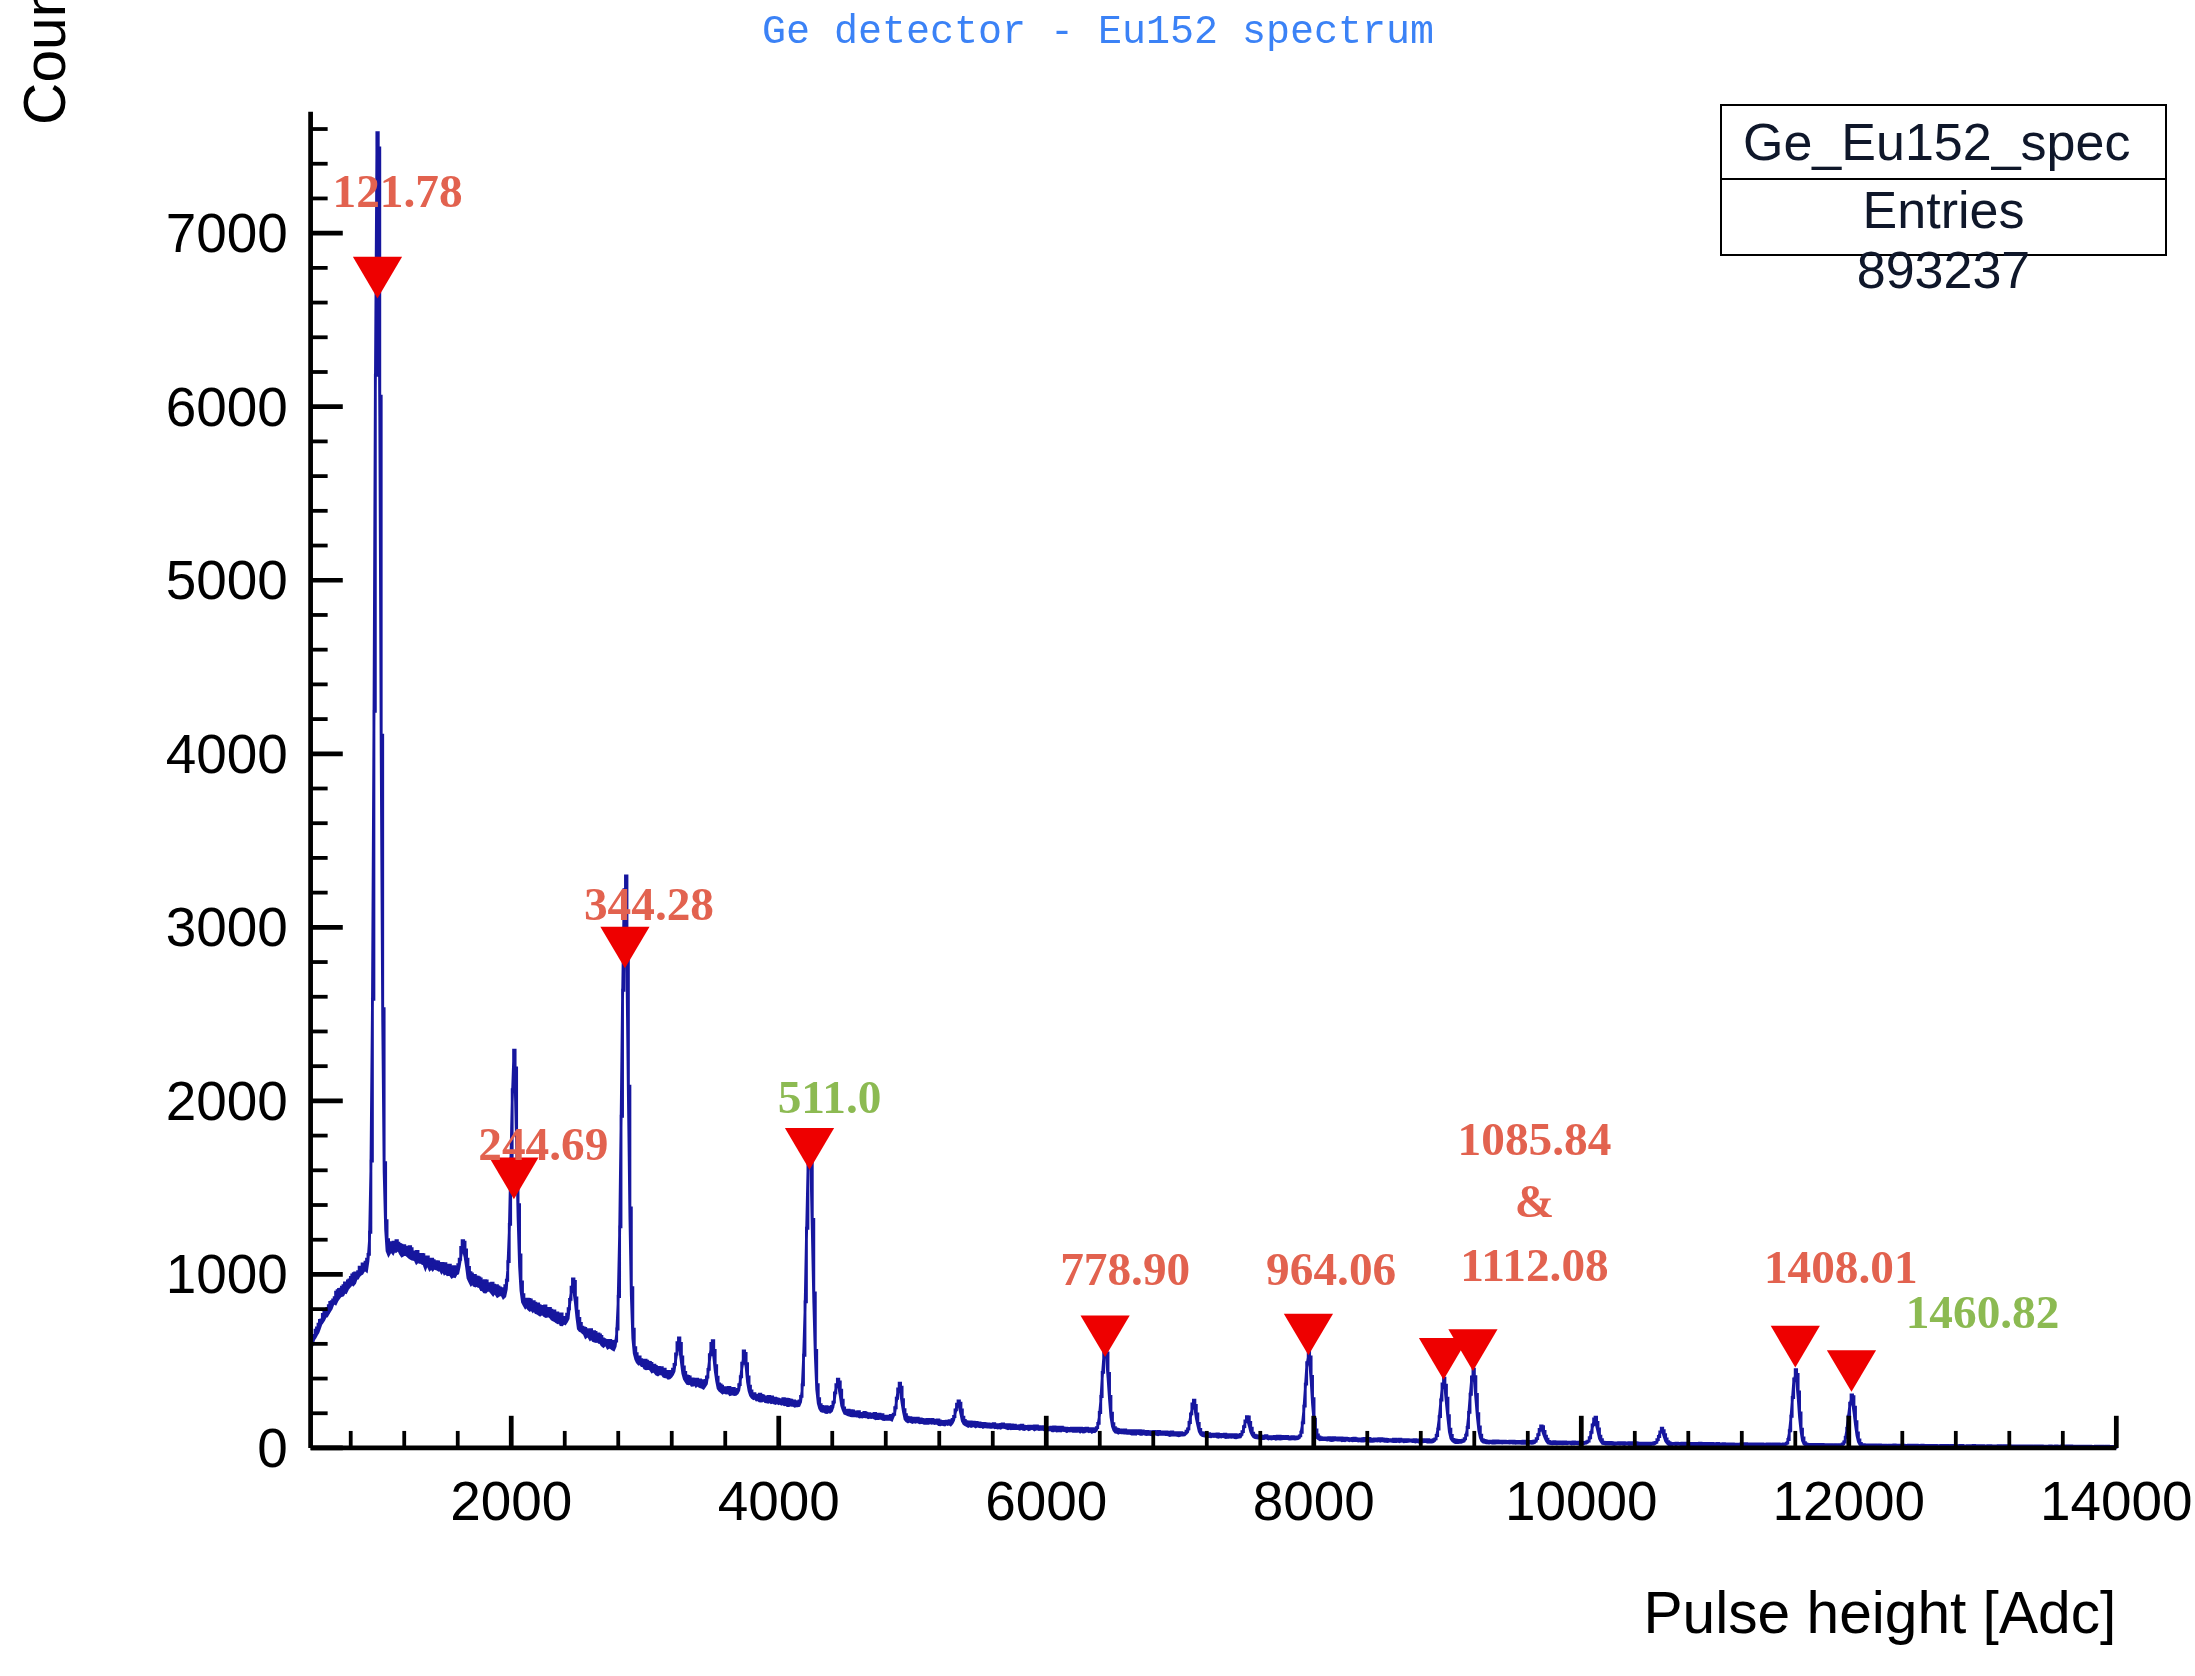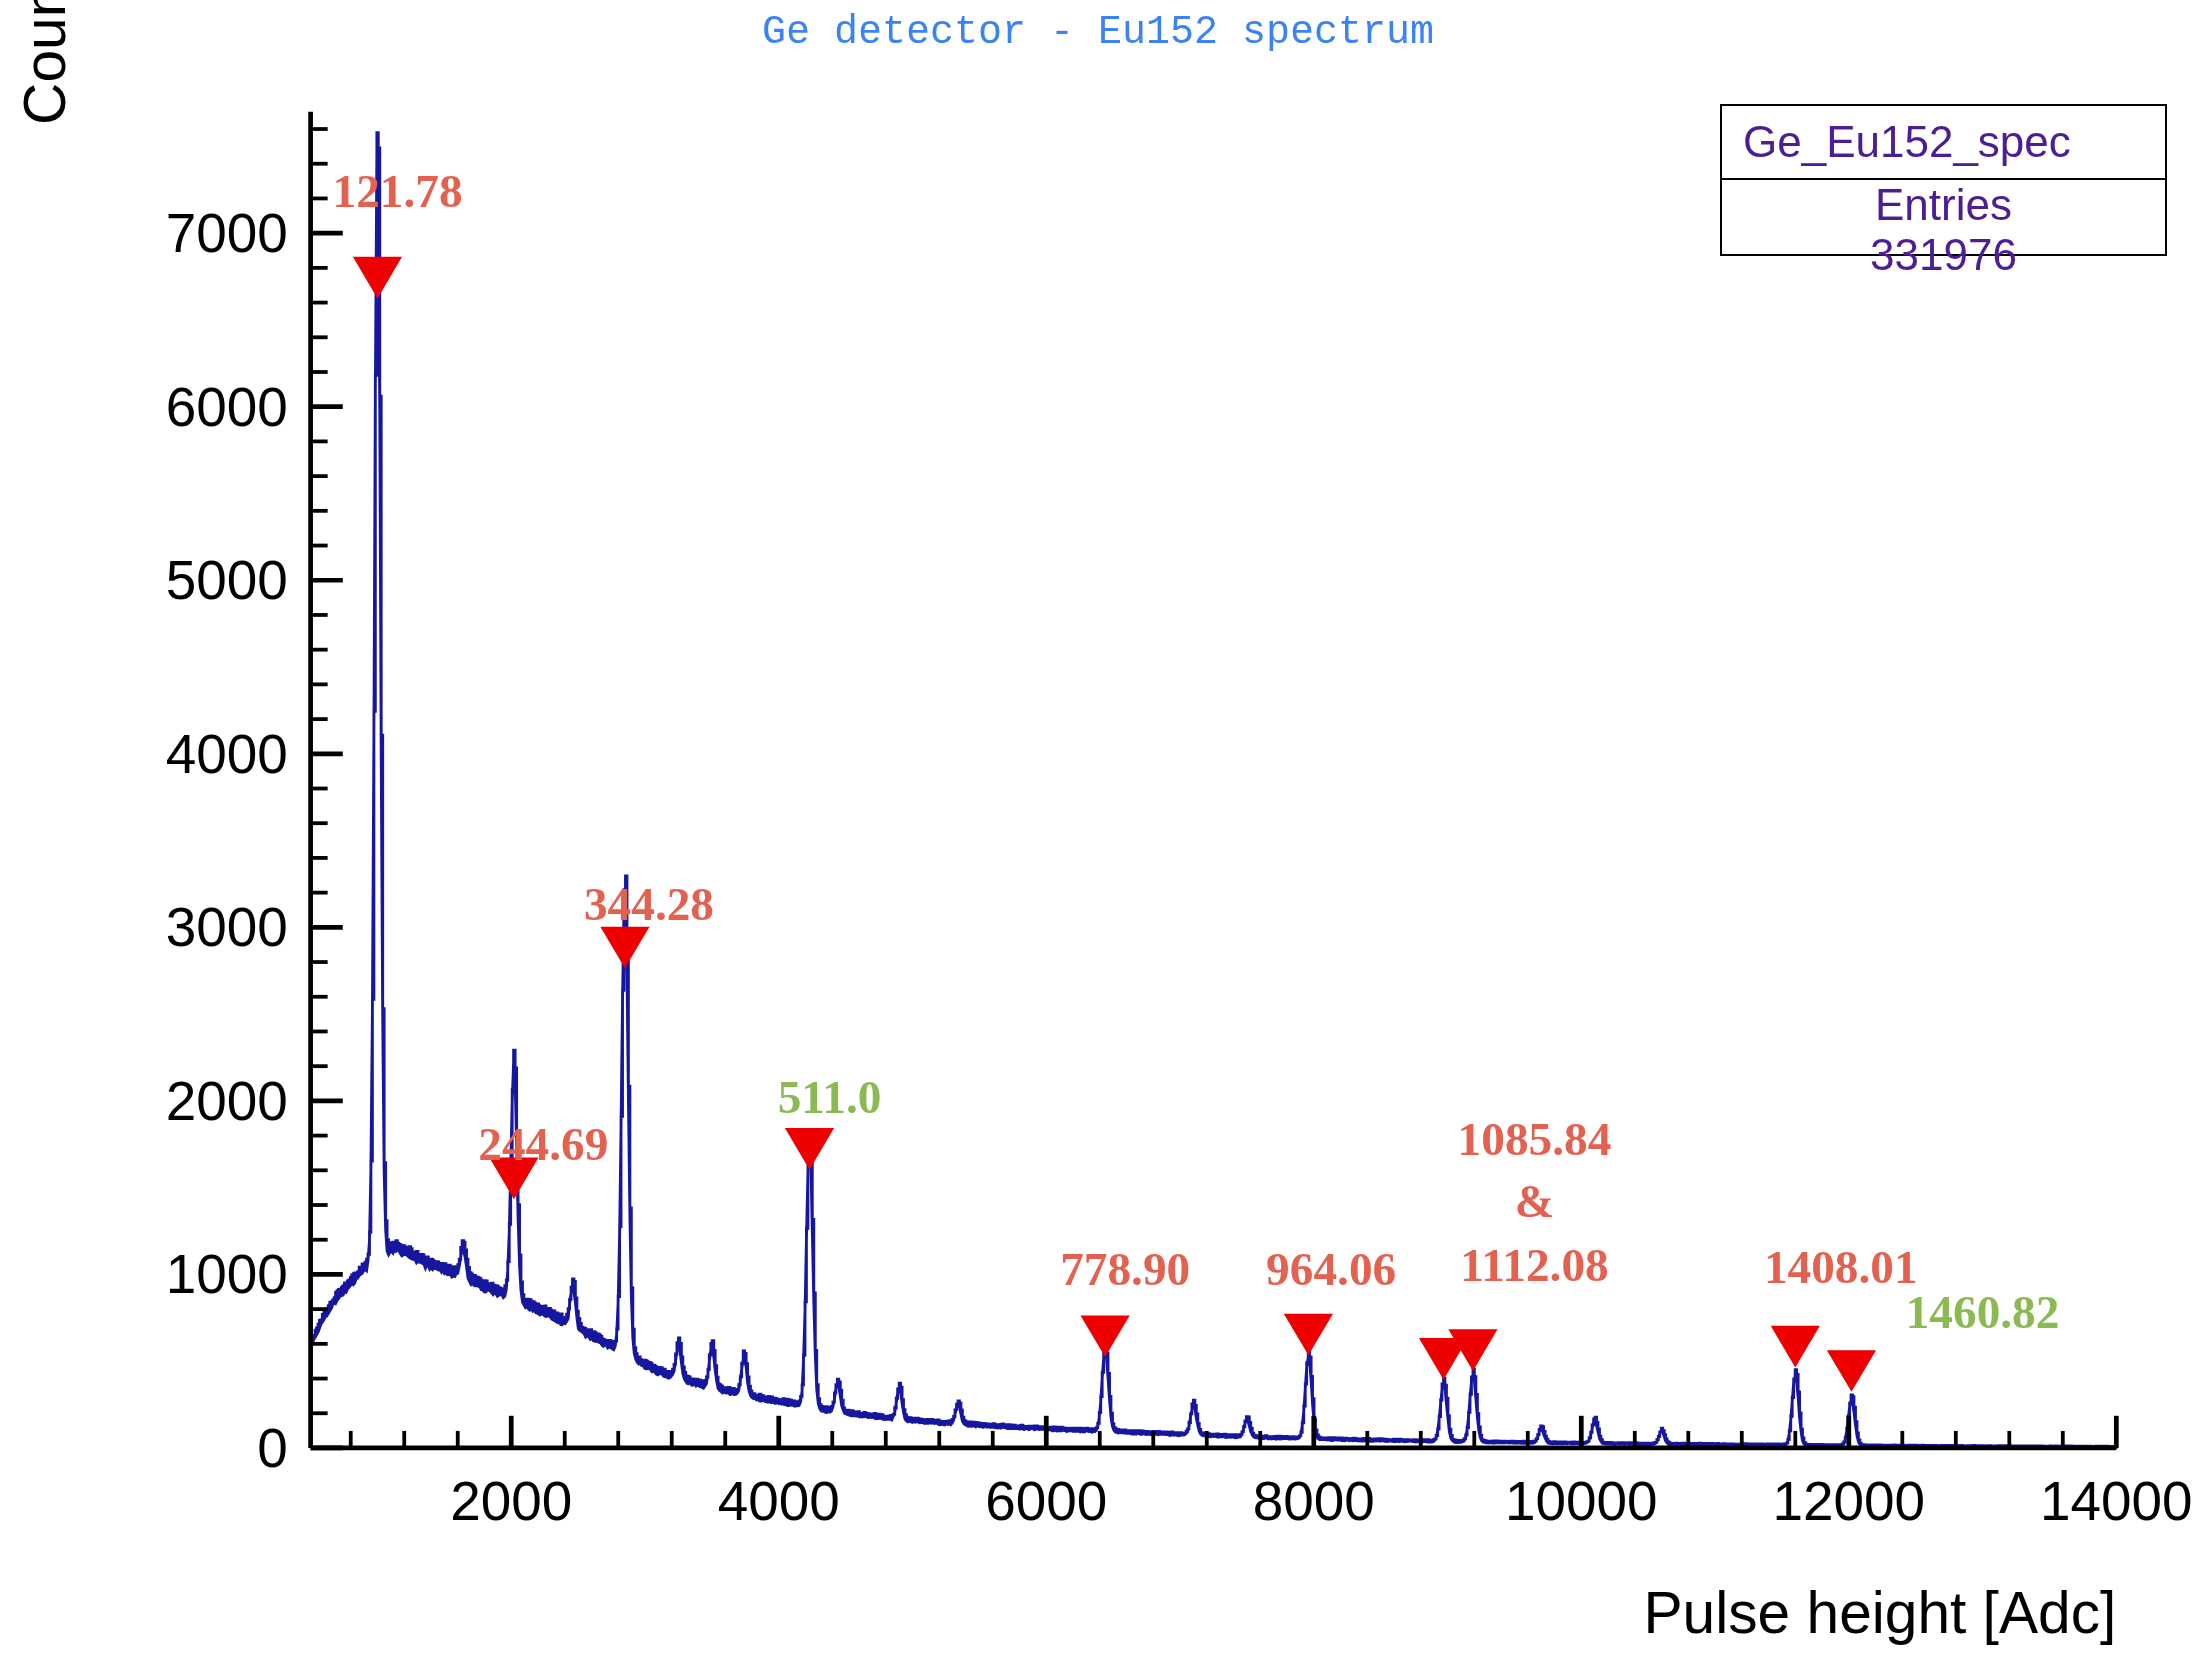--- a/index.html
+++ b/index.html
@@ -67,22 +67,22 @@
     height: 74px;
     display: flex;
     align-items: center;
     padding: 0 21px;
     justify-content: space-between;
     box-sizing: border-box;
     flex-direction: column;
   }
   .stats-text {
     font-family: "Liberation Sans", sans-serif;
-    font-size: 44px;
-    color: #4c1d95;
+    font-size: 52px;
+    color: #0f172a;
     white-space: nowrap;
   }
 </style>
 </head>
 <body>
 
 <div id="root">
 
   <div id="plot-title">Ge detector - Eu152 spectrum</div>
 
@@ -204,18 +204,18 @@
       <line x1="2236" y1="188" x2="1818" y2="188" stroke="#000000" stroke-width="4"></line>
       <line x1="2236" y1="118" x2="2236" y2="1530" stroke="#000000" stroke-width="4" opacity="0"></line>
     </svg>
 
   <div id="stats-box">
     <div id="stats-title-row">
       <span class="stats-text">Ge_Eu152_spec</span>
     </div>
     <div id="stats-entries-row">
       <span class="stats-text">Entries</span>
-      <span class="stats-text">331976</span>
+      <span class="stats-text">893237</span>
     </div>
   </div>
 
 </div>
 
 
 </body></html>

